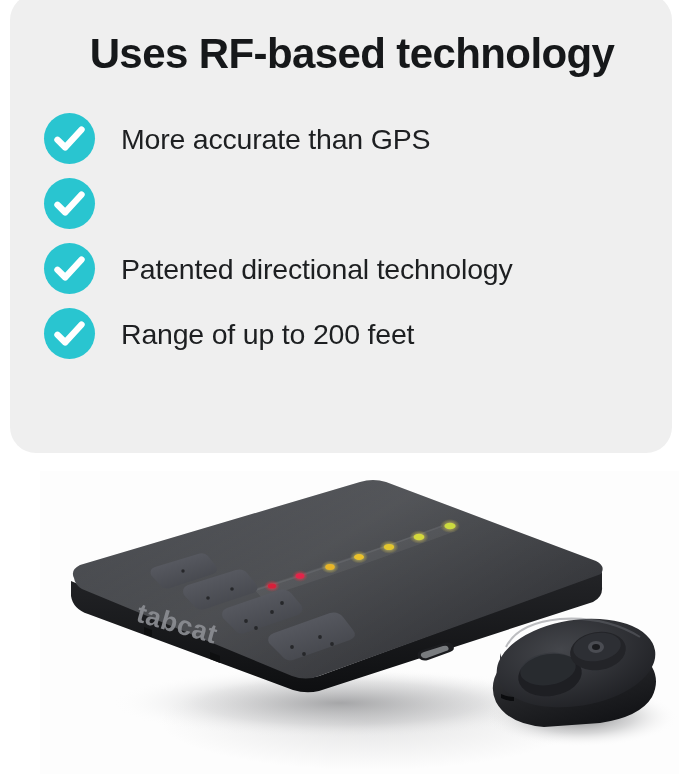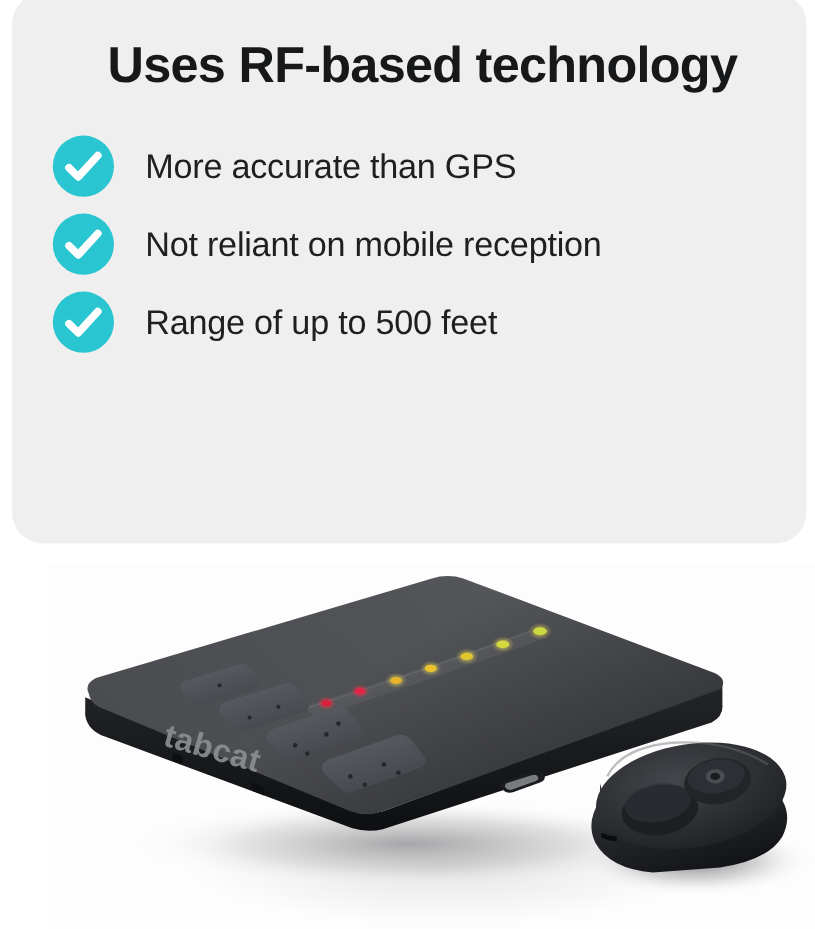--- a/index.html
+++ b/index.html
@@ -124,31 +124,38 @@
       </span>
       <span class="feature-text">More accurate than GPS</span>
     </li>
 
     <li class="feature-row">
       <span class="check-badge">
         <svg viewBox="0 0 51 51" aria-hidden="true">
           <path d="M13.5 26.8 L21.2 34.4 L37.5 16.6" fill="none" stroke="#ffffff" stroke-width="6.4" stroke-linecap="round" stroke-linejoin="round"></path>
         </svg>
       </span>
-      <span class="feature-text">Not reliant on mobile reception</span>
     </li>
-
 
     <li class="feature-row">
       <span class="check-badge">
         <svg viewBox="0 0 51 51" aria-hidden="true">
           <path d="M13.5 26.8 L21.2 34.4 L37.5 16.6" fill="none" stroke="#ffffff" stroke-width="6.4" stroke-linecap="round" stroke-linejoin="round"></path>
         </svg>
       </span>
-      <span class="feature-text">Range of up to 500 feet</span>
+      <span class="feature-text">Patented directional technology</span>
+    </li>
+
+    <li class="feature-row">
+      <span class="check-badge">
+        <svg viewBox="0 0 51 51" aria-hidden="true">
+          <path d="M13.5 26.8 L21.2 34.4 L37.5 16.6" fill="none" stroke="#ffffff" stroke-width="6.4" stroke-linecap="round" stroke-linejoin="round"></path>
+        </svg>
+      </span>
+      <span class="feature-text">Range of up to 200 feet</span>
     </li>
 
 
   </ul>
 </section>
 
 <figure id="product-photo">
   <svg viewBox="0 0 679 319">
     <defs>
       <linearGradient id="topFace" x1="0.15" y1="0" x2="0.85" y2="1">

